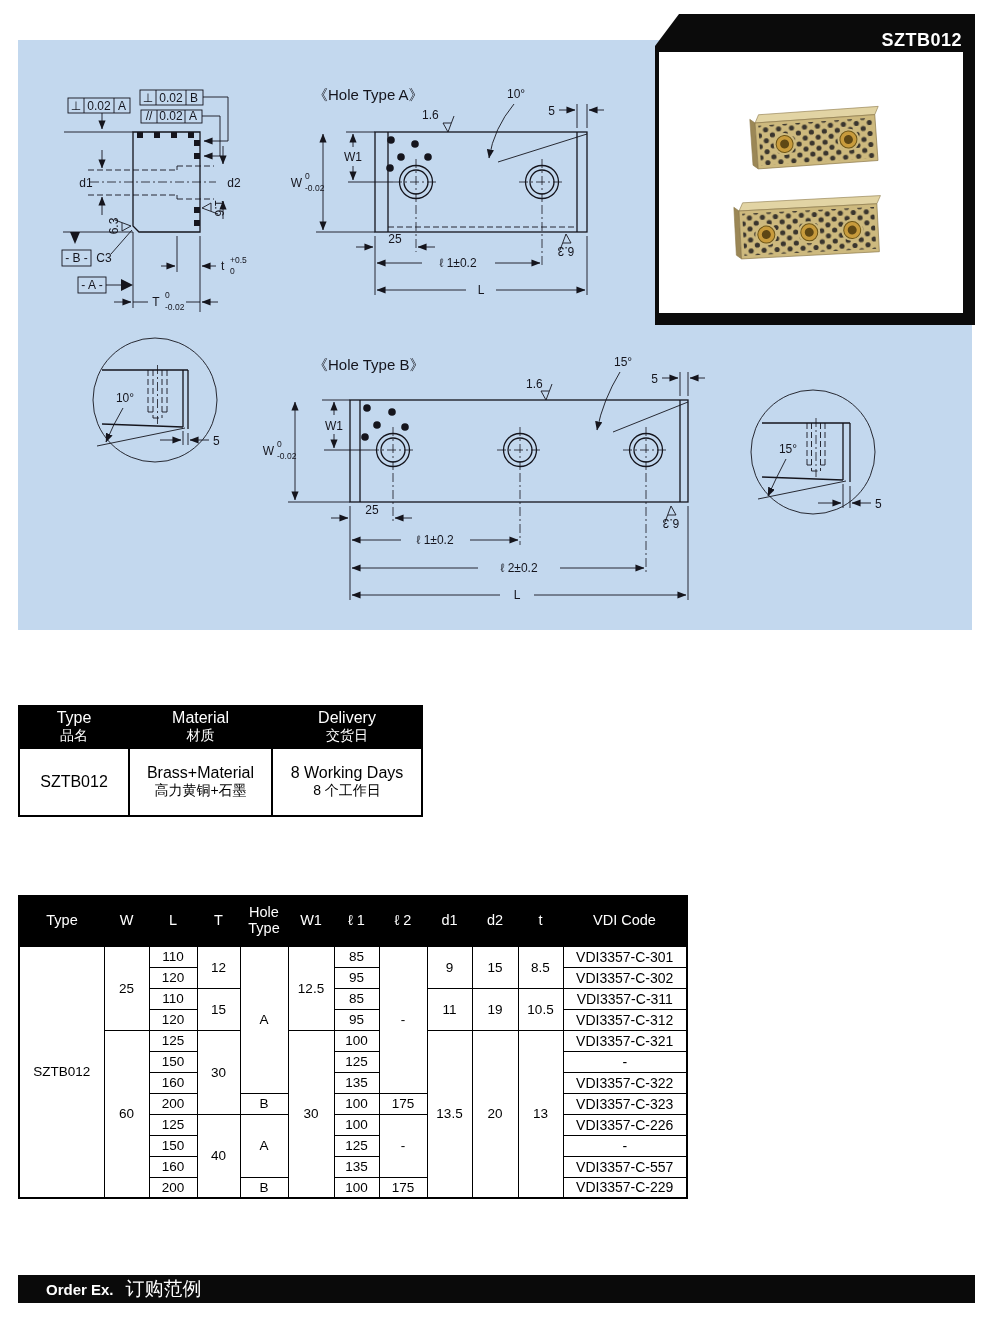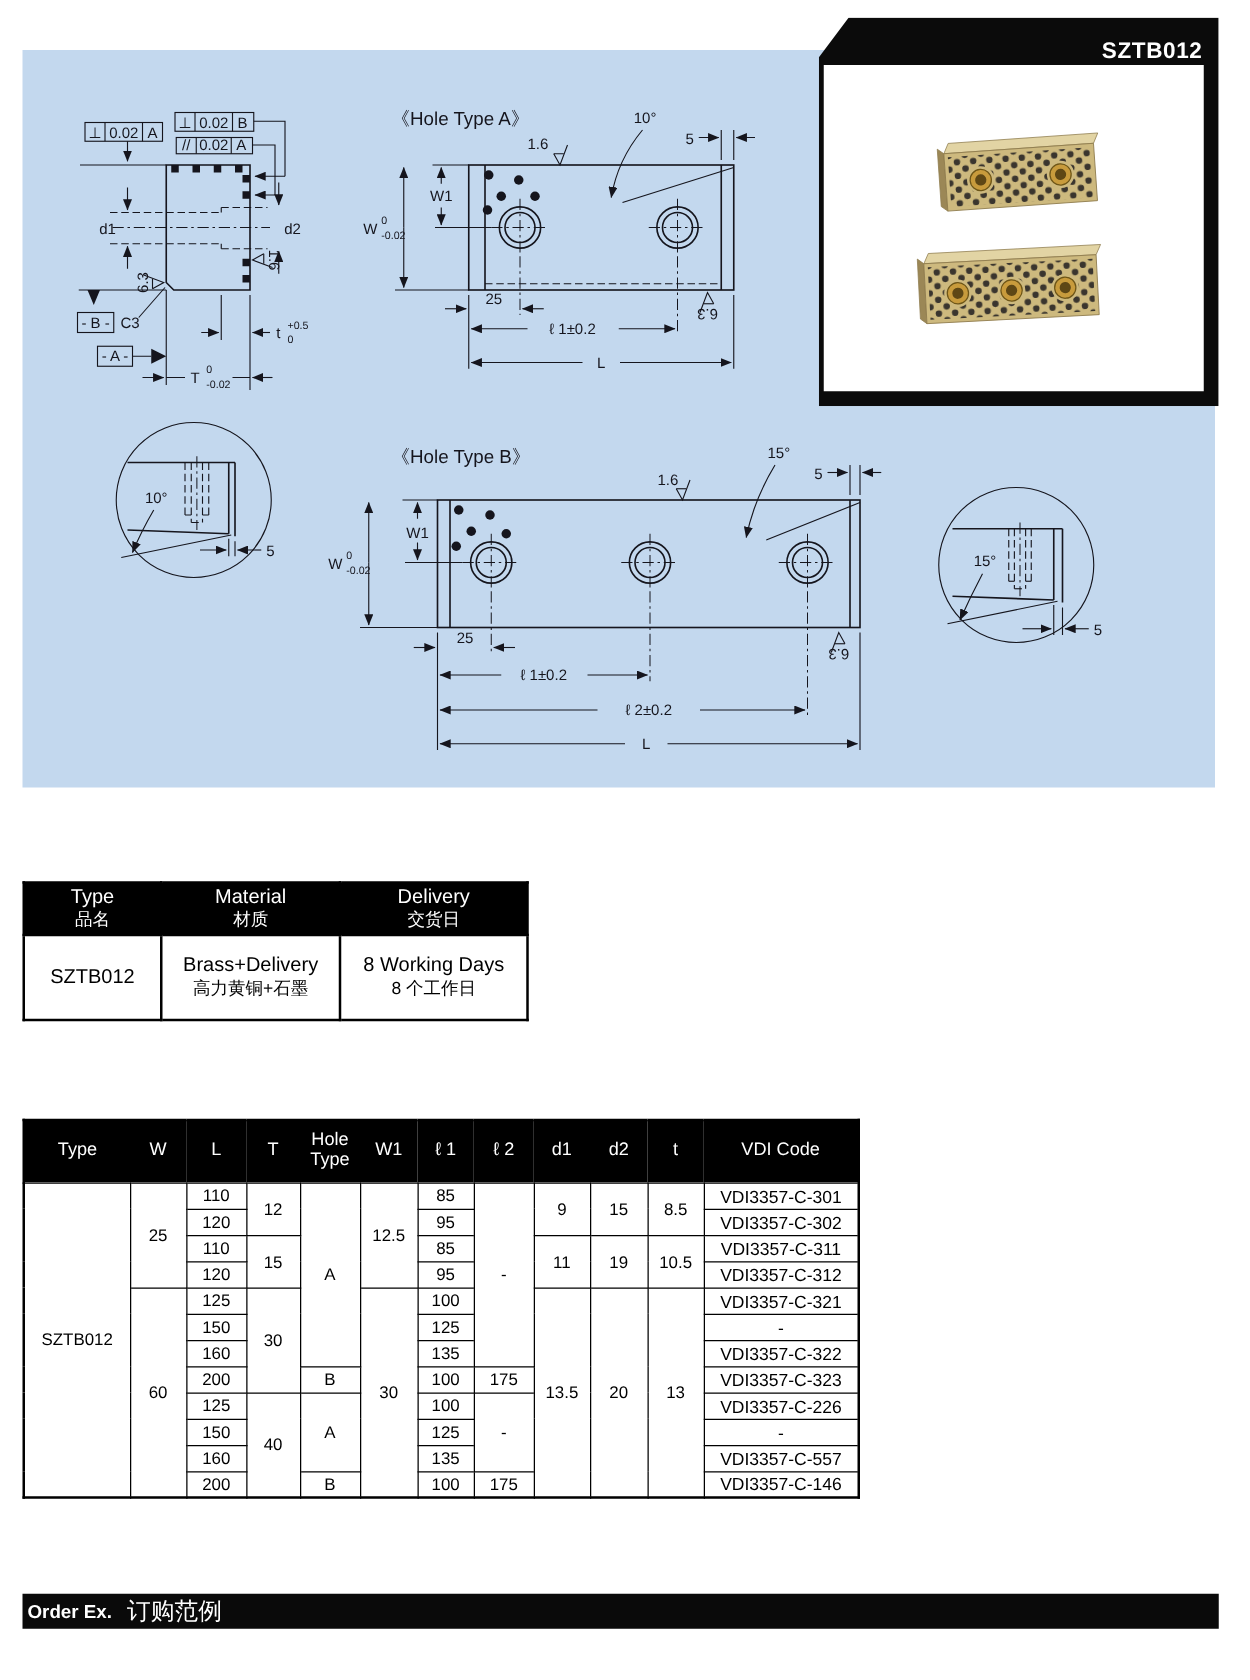--- a/index.html
+++ b/index.html
@@ -36,21 +36,21 @@
   
   #mainTable { position:absolute; left:18px; top:895px; width:670px; border-collapse:collapse; table-layout:fixed; }
   #mainTable th { background:#000; color:#fff; font-weight:normal; font-size:14.5px; height:50px; line-height:1.1; }
   #mainTable td { border:1.4px solid #000; background:#fff; text-align:center; vertical-align:middle;
                   font-size:13.5px; height:21px; padding:0; }
   #mainTable { border:2.5px solid #000; }
   #mainTable td.vdi { font-size:14px; }
 
   
   #orderBar { position:absolute; left:18px; top:1275px; width:957px; height:28px; background:#0a0a0a;
-              color:#fff; display:flex; align-items:center; padding-left:4px; gap:12px; }
+              color:#fff; display:flex; align-items:center; padding-left:28px; gap:12px; }
   #orderBar .en { font-size:15px; font-weight:bold; }
   #orderBar .zh { font-size:19px; }
   #orderExample { position:absolute; left:18px; top:1362px; font-size:17.5px; color:#0c4a6e; }
 </style>
 </head>
 <body>
 
 <div id="page">
 
   <div id="panel">
@@ -433,21 +433,21 @@
         <div class="sp-zh">材质</div>
       </th>
       <th>
         <div class="sp-en">Delivery</div>
         <div class="sp-zh">交货日</div>
       </th>
     </tr>
     <tr>
       <td class="sp-type">SZTB012</td>
       <td>
-        <div class="sp-en">Brass+Delivery</div>
+        <div class="sp-en">Brass+Material</div>
         <div class="sp-zh">高力黄铜+石墨</div>
       </td>
       <td>
         <div class="sp-en">8 Working Days</div>
         <div class="sp-zh">8 个工作日</div>
       </td>
     </tr>
   </tbody>
     </table>
 
@@ -558,21 +558,21 @@
     <tr>
       <td>160</td>
       <td>135</td>
       <td class="vdi">VDI3357-C-557</td>
     </tr>
     <tr>
       <td>200</td>
       <td>B</td>
       <td>100</td>
       <td>175</td>
-      <td class="vdi">VDI3357-C-146</td>
+      <td class="vdi">VDI3357-C-229</td>
     </tr>
   </tbody>
     </table>
 
   <div id="orderBar">
     <span class="en">Order Ex.</span>
     <span class="zh">订购范例</span>
   </div>
   <div id="orderExample">SZTB012-W-L</div>
 

